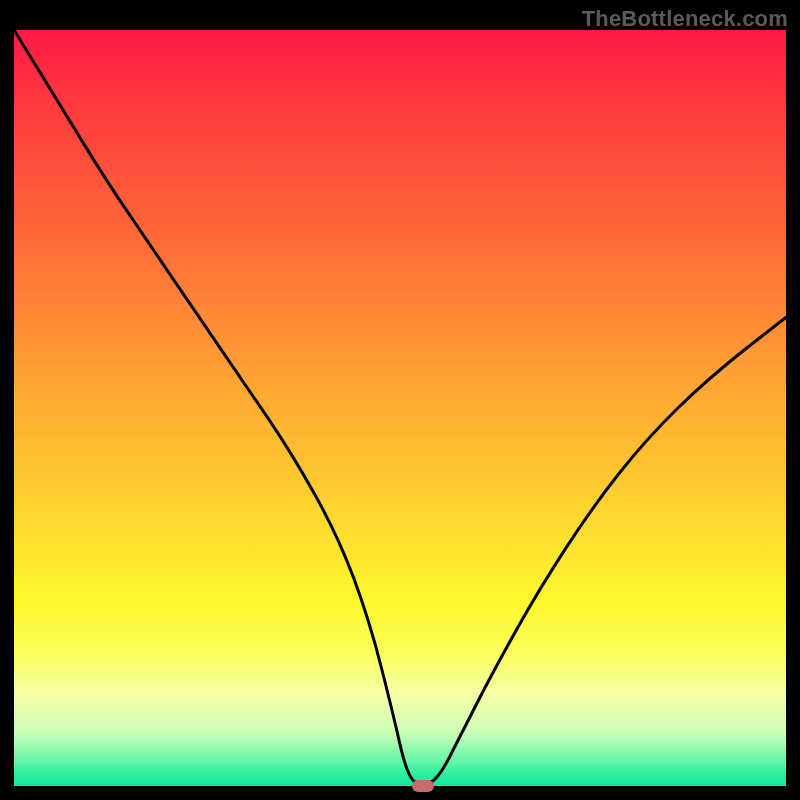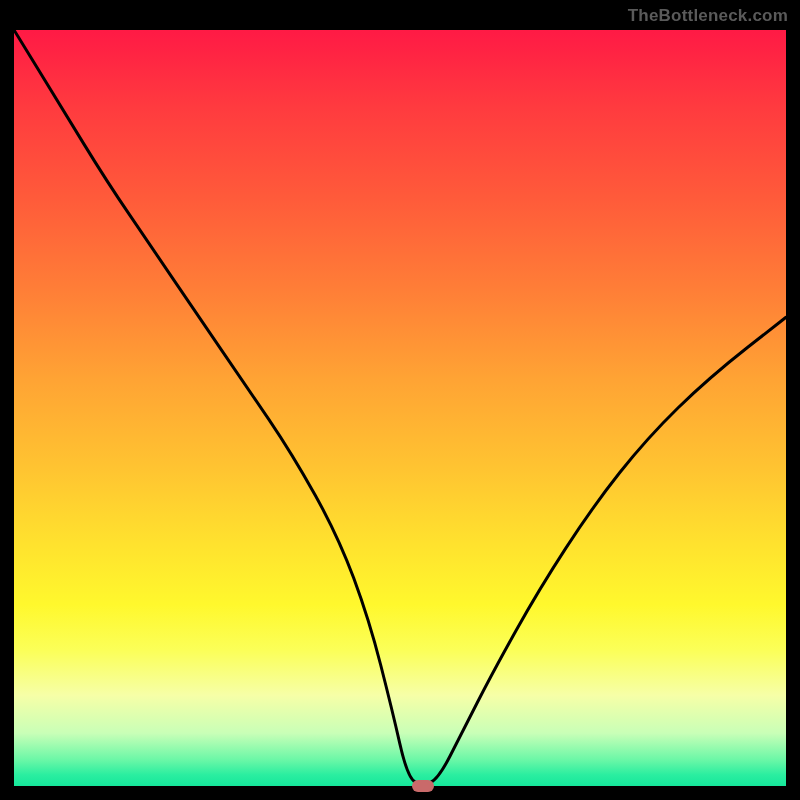--- a/index.html
+++ b/index.html
@@ -15,21 +15,21 @@
     position: relative;
     width: 800px;
     height: 800px;
     background: #000;
   }
   .watermark {
     position: absolute;
     top: 6px;
     right: 12px;
     color: #5a5a5a;
-    font-size: 17px;
+    font-size: 22px;
     font-weight: 600;
     letter-spacing: 0.2px;
     z-index: 10;
   }
   .plot-outer {
     position: absolute;
     left: 14px;
     top: 30px;
     width: 772px;
     height: 756px;

